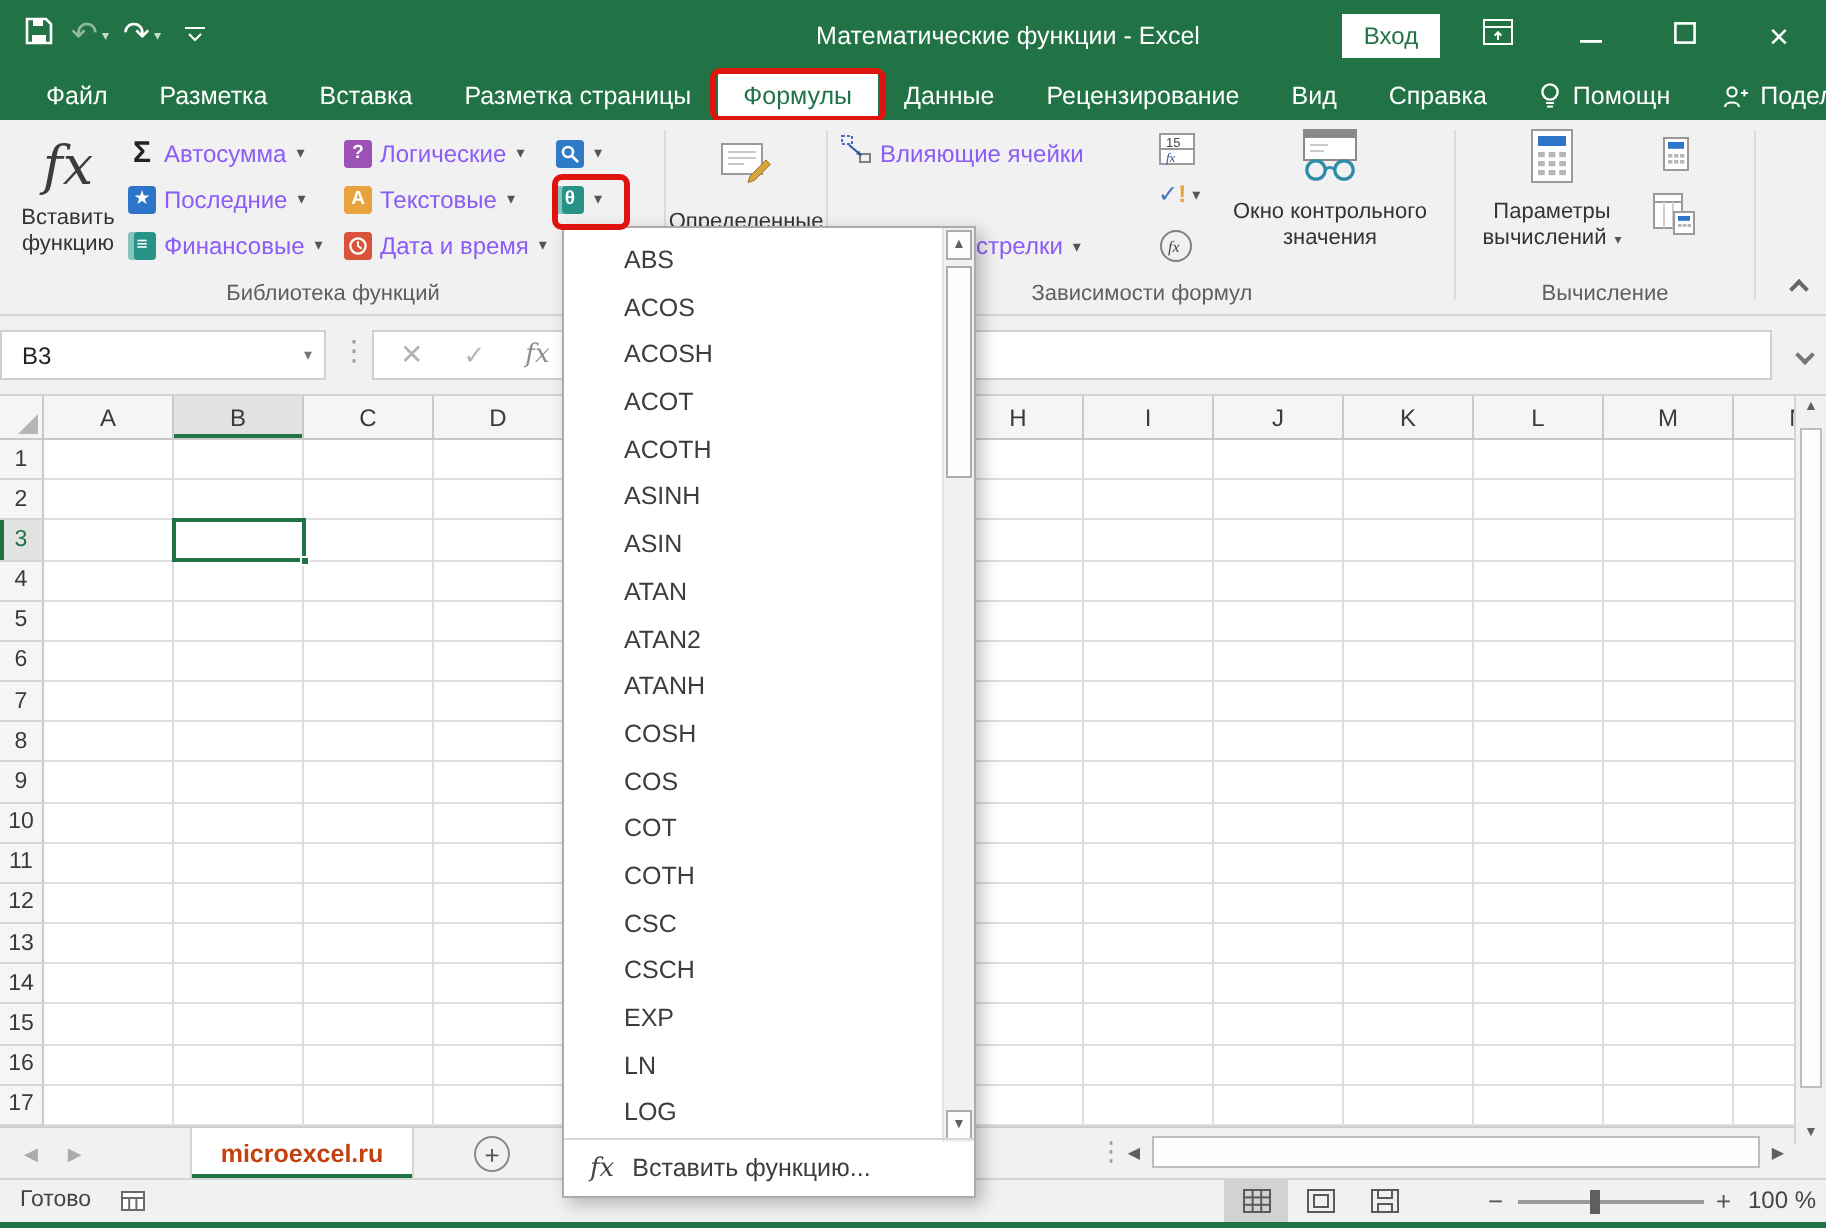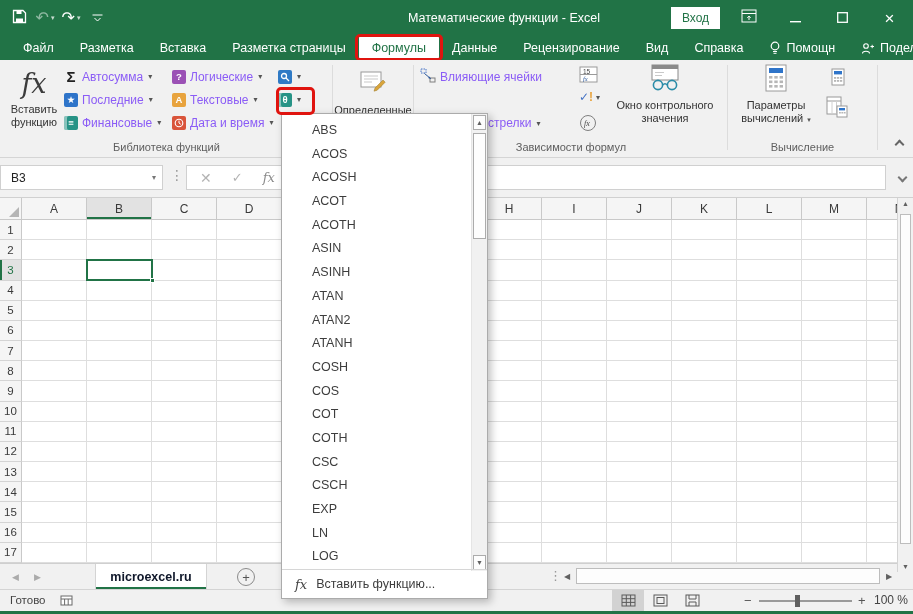--- a/index.html
+++ b/index.html
@@ -89,21 +89,21 @@
            border-left:1px solid #d4d4d4;z-index:6}
   .vs-up{position:absolute;top:2px;left:0;right:0;text-align:center;font-size:7px;color:#606060}
   .vs-thumb{position:absolute;left:2px;right:2px;top:16px;height:330px;background:#fdfdfd;border:1px solid #bdbdbd}
   .vs-down{position:absolute;bottom:2px;left:0;right:0;text-align:center;font-size:7px;color:#606060}
 
   
   .sheetbar{position:absolute;top:563px;left:0;width:100%;height:26px;background:#f1f1f1;border-top:1px solid #cfcfcf}
   .snav{position:absolute;left:12px;top:0;height:26px;display:flex;align-items:center;gap:15px;font-size:9px;color:#ababab}
   .stab{position:absolute;left:95px;top:0;height:25px;width:112px;background:#fff;border-left:1px solid #d4d4d4;
         border-right:1px solid #d4d4d4;box-shadow:inset 0 -2px 0 #217346;display:flex;align-items:center;
-        justify-content:center;font-weight:bold;font-size:12.5px;color:#0f172a}
+        justify-content:center;font-weight:bold;font-size:12.5px;color:#c2410c}
   .splus{position:absolute;left:237px;top:4px;width:18px;height:18px;border:1px solid #8a8a8a;border-radius:50%;
          display:flex;align-items:center;justify-content:center;font-size:13px;color:#555;line-height:1}
   .sdots{position:absolute;left:549px;top:4px;color:#999;font-size:13px}
   .hscroll{position:absolute;left:560px;right:17px;top:3px;height:18px;display:flex;align-items:center}
   .hs-arr{width:14px;text-align:center;font-size:8px;color:#606060}
   .hs-track{flex:1;position:relative;height:100%}
   .hs-thumb{position:absolute;left:2px;right:2px;top:1px;bottom:1px;background:#fdfdfd;border:1px solid #bdbdbd}
 
   
   .statusbar{position:absolute;top:589px;left:0;width:100%;height:22px;background:#f1f1f1;
@@ -828,22 +828,22 @@
   </div>
   <div class="greenstrip"></div>
 
   <div class="fmenu">
     <div class="fm-list">
         <div class="mitem">ABS</div>
         <div class="mitem">ACOS</div>
         <div class="mitem">ACOSH</div>
         <div class="mitem">ACOT</div>
         <div class="mitem">ACOTH</div>
+        <div class="mitem">ASINH</div>
         <div class="mitem">ASIN</div>
-        <div class="mitem">ASINH</div>
         <div class="mitem">ATAN</div>
         <div class="mitem">ATAN2</div>
         <div class="mitem">ATANH</div>
         <div class="mitem">COSH</div>
         <div class="mitem">COS</div>
         <div class="mitem">COT</div>
         <div class="mitem">COTH</div>
         <div class="mitem">CSC</div>
         <div class="mitem">CSCH</div>
         <div class="mitem">EXP</div>

